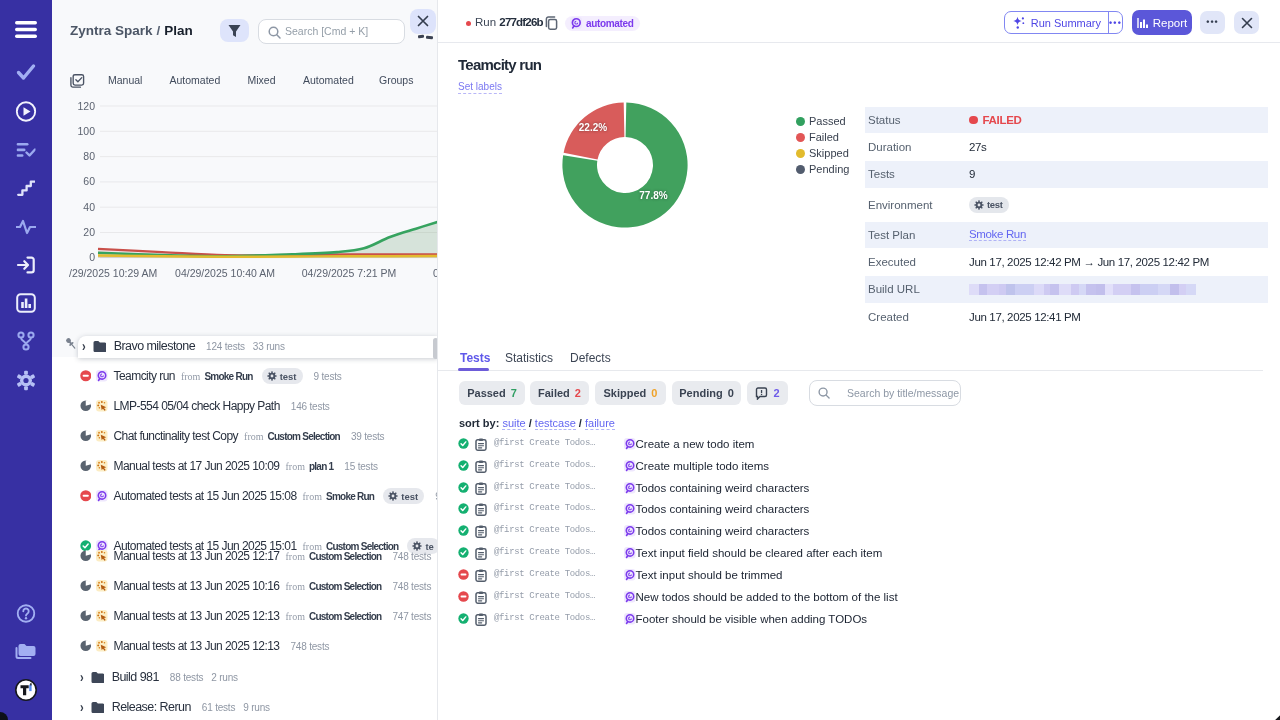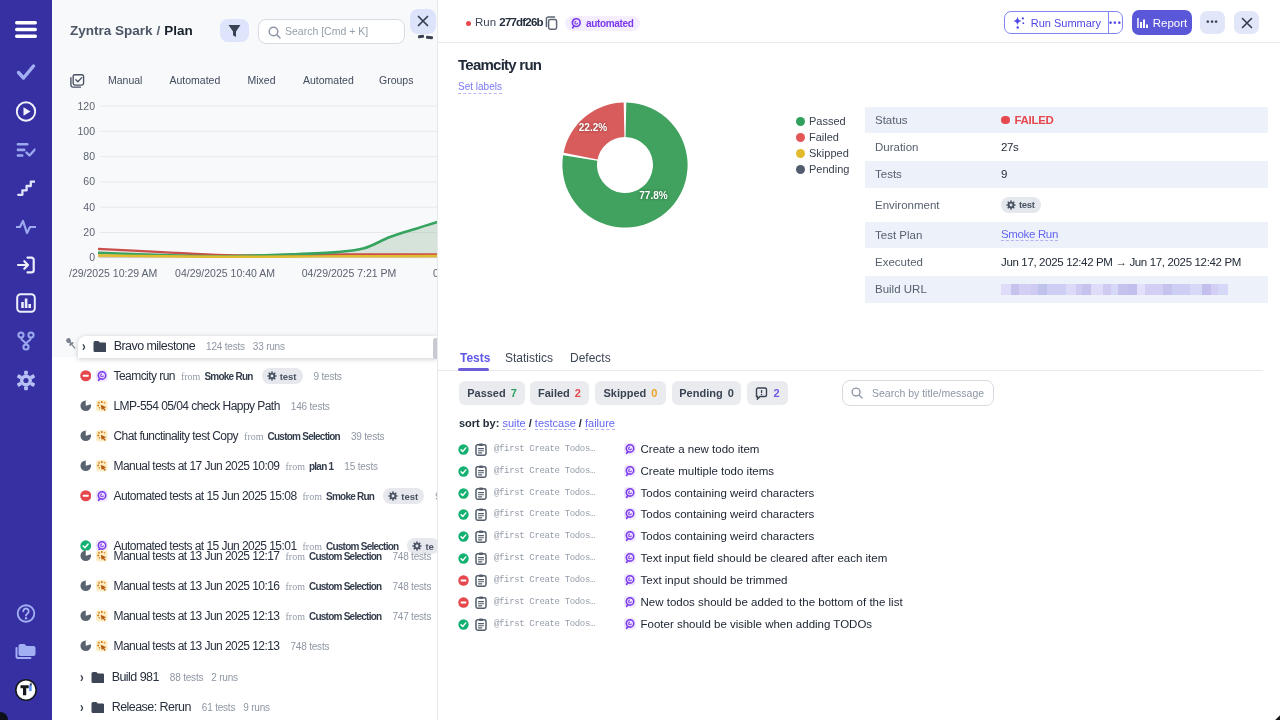--- a/index.html
+++ b/index.html
@@ -42,30 +42,30 @@
 .reportbtn { position:absolute; left:694px; top:10px; width:60px; height:25px; background:#5b57d9; border-radius:7px; color:#fff; font-size:11.5px; display:flex; align-items:center; justify-content:center; gap:4px; }
 .greybtn { position:absolute; top:11px; width:25px; height:23px; background:#e1e6f8; border-radius:7px; text-align:center; color:#363f50; }
 .h1run { position:absolute; left:20px; top:56px; font-size:15px; letter-spacing:-0.75px; font-weight:bold; color:#212a38; }
 .setlabels { position:absolute; left:20px; top:81px; font-size:10px; color:#7b78f2; border-bottom:1px dashed #b9b7f7; padding-bottom:1px; }
 .legend { position:absolute; left:358px; top:113px; font-size:11px; color:#39414f; }
 .legend div { height:16px; display:flex; align-items:center; }
 .legend i { width:9px; height:9px; border-radius:50%; margin-right:4px; flex:none; }
 .dtable { position:absolute; left:427px; top:107px; width:403px; font-size:11.5px; }
 .dtable .row { display:flex; align-items:center; }
 .dtable .row.lt { background:#edf1fa; }
-.dtable .lab { width:136px; padding-left:10px; color:#56616f; flex:none; }
+.dtable .lab { width:104px; padding-left:3px; color:#56616f; flex:none; }
 .dtable .val { color:#222b38; display:flex; align-items:center; white-space:nowrap; letter-spacing:-0.35px; }
 .rtabs { position:absolute; top:351px; font-size:12px; }
 .chip { position:absolute; top:381px; height:24px; background:#e9ebef; border-radius:6px; display:flex; align-items:center; justify-content:center; gap:5px; font-size:11px; color:#3a4352; font-weight:bold; }
-.srch2 { position:absolute; left:371px; top:380px; width:152px; height:26px; background:#fff; border:1px solid #d8dce2; border-radius:8px; color:#8d97a5; font-size:10.5px; line-height:24px; padding-left:29px; white-space:nowrap; overflow:hidden;margin-left:33px; }
+.srch2 { position:absolute; left:371px; top:380px; width:152px; height:26px; background:#fff; border:1px solid #d8dce2; border-radius:8px; color:#8d97a5; font-size:10.5px; line-height:24px; padding-left:37px; white-space:nowrap; overflow:hidden; }
 .sortrow { position:absolute; left:21px; top:417px; font-size:11px; color:#222b38; font-weight:bold; }
 .sortrow a { color:#6366f1; font-weight:normal; border-bottom:1px dashed #b0b3f6; text-decoration:none; }
-.trow { position:absolute; left:0; width:842px; height:22px; display:flex; align-items:center; }
+.trow { position:absolute; left:0; width:842px; height:22px; display:flex; align-items:flex-start; }
 .trow .mono { font-family:"Liberation Mono", monospace; font-size:9px; letter-spacing:-0.35px; color:#959daa; margin-left:7px; width:103px; flex:none; white-space:nowrap; overflow:hidden; }
-.trow .ti { font-size:11.5px; color:#1a2230; margin-left:5px; white-space:nowrap; }
+.trow .ti { font-size:11.5px; color:#1a2230; white-space:nowrap; }
 .trow .st { width:11px; height:11px; margin-left:20px; flex:none; }
 .trow .cl { width:12px; height:13px; margin-left:6px; flex:none; }
 .trow .qi { width:11.5px; height:11.5px; margin-left:27px; flex:none; }
 </style>
 </head>
 <body>
 
 <svg width="0" height="0" style="position:absolute">
   <defs>
     <g id="ic-fail">
@@ -539,20 +539,24 @@
             <i style="width:9px;background:#c5c2ee"></i>
             <i style="width:10px;background:#cccff3"></i>
             <i style="width:8px;background:#cccff3"></i>
             <i style="width:12px;background:#d5d8f6"></i>
             <i style="width:9px;background:#c2bfec"></i>
             <i style="width:7px;background:#d3cff4"></i>
             <i style="width:10px;background:#d5d8f6"></i>
           </span>
         </span>
     </div>
+    <div class="row" style="height:27.5px">
+        <span class="lab">Created</span>
+        <span class="val">Jun 17, 2025 12:41 PM</span>
+      </div>
   </div>
 
   <div class="rtabs">
     <span class="abs" style="left:22px;color:#5f58ea;font-weight:bold">Tests</span>
     <span class="abs" style="left:67px;color:#3c4554">Statistics</span>
     <span class="abs" style="left:132px;color:#3c4554">Defects</span>
   </div>
   <div class="abs" style="left:0;top:370px;width:825px;height:1px;background:#e7e9ed"></div>
   <div class="abs" style="left:20px;top:368px;width:31px;height:2.5px;background:#6d5cd9;border-radius:2px"></div>
 

